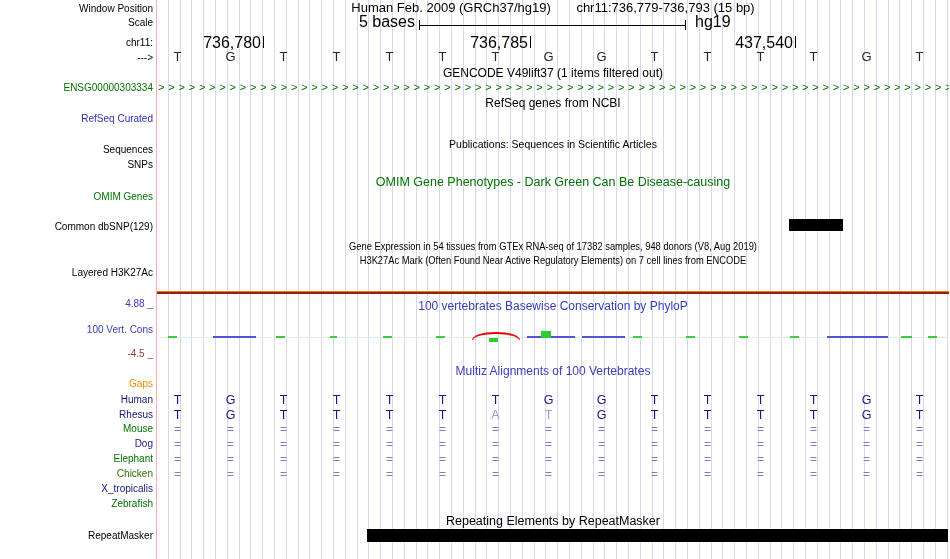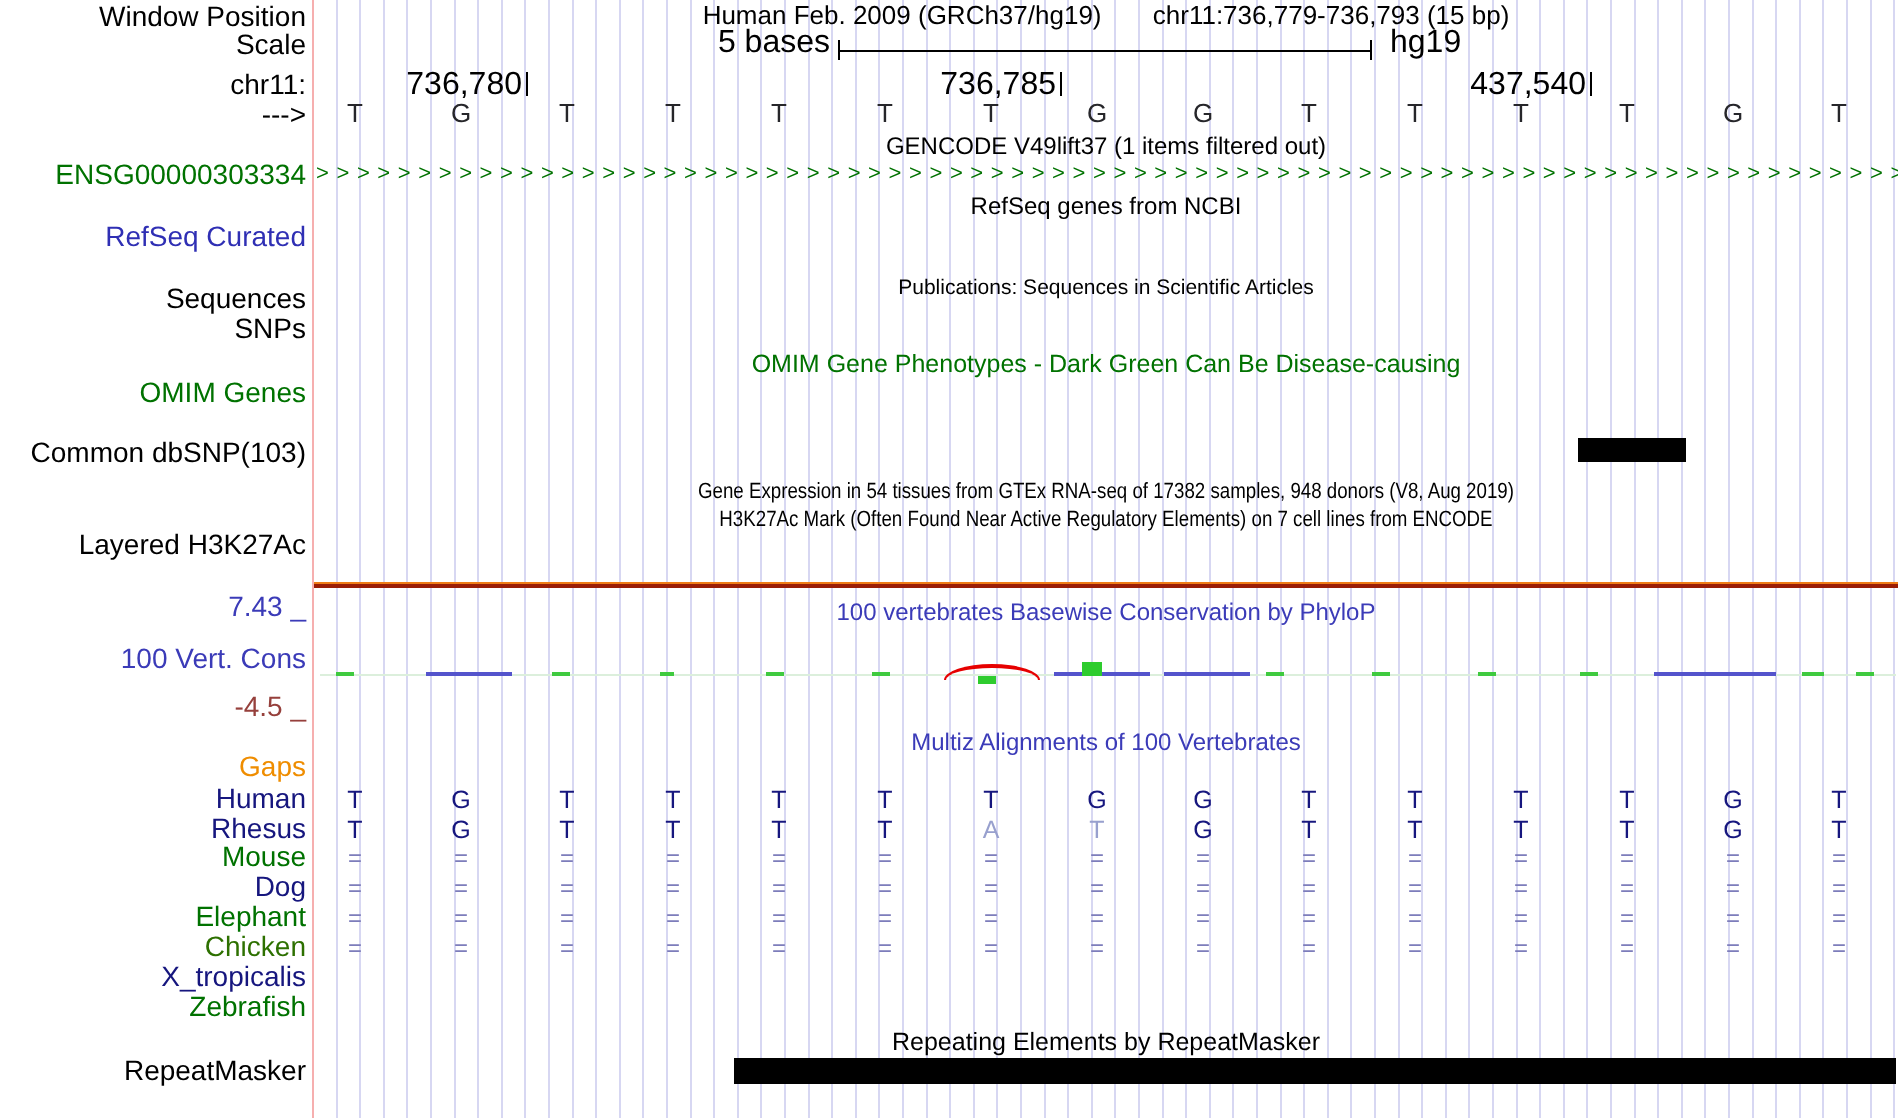--- a/index.html
+++ b/index.html
@@ -1,21 +1,21 @@
 <!DOCTYPE html>
 <html><head>
 <meta charset="utf-8">
 <style>
   html,body{margin:0;padding:0;background:#fff;font-family:"Liberation Sans",sans-serif;}
   #canvas{position:relative;width:950px;height:559px;background:#fff;overflow:hidden;}
   #grid{position:absolute;left:157px;top:0;width:792px;height:559px;
         background-image:repeating-linear-gradient(to right,
           transparent 0px,transparent 10.8px,#d7d7f2 10.8px,#d7d7f2 11.8px);}
   #pinkline{position:absolute;left:155.5px;top:0;width:1.5px;height:559px;background:#f6afaf;}
-  .glabel{position:absolute;left:0;width:153px;text-align:right;font-size:14px;
+  .glabel{position:absolute;left:0;width:153px;text-align:right;font-size:10px;
           line-height:13px;white-space:nowrap;}
   .msg{position:absolute;left:157px;width:792px;text-align:center;font-size:12px;
        line-height:13px;color:#000;white-space:nowrap;}
   .msg.small{font-size:10.5px;}
   .msg.condensed{font-size:11px;transform:scaleX(.85);transform-origin:50% 0;}
   .blue{color:#3b3bb8;}
   .green{color:#007200;}
   .base{position:absolute;width:53px;margin-left:-26.5px;text-align:center;
         font-size:13px;line-height:13px;color:#26262a;}
   .aln{position:absolute;width:53px;margin-left:-26.5px;text-align:center;
@@ -63,23 +63,23 @@
   <div id="gutter">
       <div class="glabel" style="top: 2px; color: rgb(0, 0, 0);">Window Position</div>
       <div class="glabel" style="top: 16px; color: rgb(0, 0, 0);">Scale</div>
       <div class="glabel" style="top: 36px; color: rgb(0, 0, 0);">chr11:</div>
       <div class="glabel" style="top: 51px; color: rgb(0, 0, 0);">---&gt;</div>
       <div class="glabel" style="top: 81px; color: rgb(0, 114, 0);">ENSG00000303334</div>
       <div class="glabel" style="top: 112px; color: rgb(47, 47, 180);">RefSeq Curated</div>
       <div class="glabel" style="top: 143px; color: rgb(0, 0, 0);">Sequences</div>
       <div class="glabel" style="top: 158px; color: rgb(0, 0, 0);">SNPs</div>
       <div class="glabel" style="top: 190px; color: rgb(0, 114, 0);">OMIM Genes</div>
-      <div class="glabel" style="top: 220px; color: rgb(0, 0, 0);">Common dbSNP(103)</div>
+      <div class="glabel" style="top: 220px; color: rgb(0, 0, 0);">Common dbSNP(129)</div>
       <div class="glabel" style="top: 266px; color: rgb(0, 0, 0);">Layered H3K27Ac</div>
-      <div class="glabel" style="top: 297px; color: rgb(59, 59, 184);">7.43 _</div>
+      <div class="glabel" style="top: 297px; color: rgb(59, 59, 184);">4.88 _</div>
       <div class="glabel" style="top: 323px; color: rgb(59, 59, 184);">100 Vert. Cons</div>
       <div class="glabel" style="top: 347px; color: rgb(150, 64, 60);">-4.5 _</div>
       <div class="glabel" style="top: 529px; color: rgb(0, 0, 0);">RepeatMasker</div>
       <div class="glabel" style="top: 377px; color: rgb(239, 141, 0);">Gaps</div>
       <div class="glabel" style="top: 393px; color: rgb(22, 22, 126);">Human</div>
       <div class="glabel" style="top: 408px; color: rgb(22, 22, 126);">Rhesus</div>
       <div class="glabel" style="top: 422px; color: rgb(0, 114, 0);">Mouse</div>
       <div class="glabel" style="top: 437px; color: rgb(22, 22, 126);">Dog</div>
       <div class="glabel" style="top: 452px; color: rgb(0, 114, 0);">Elephant</div>
       <div class="glabel" style="top: 467px; color: rgb(45, 112, 0);">Chicken</div>

